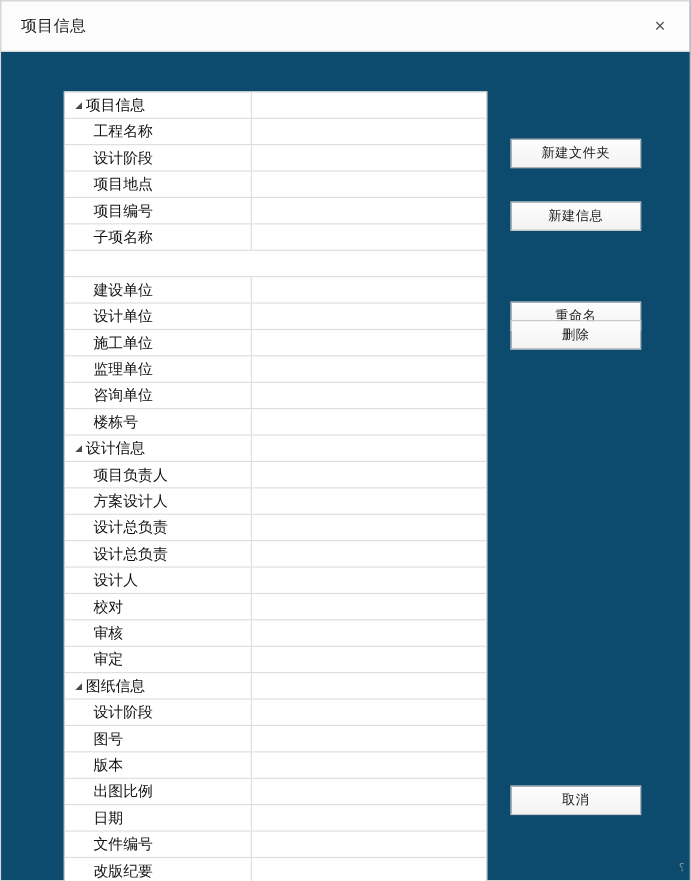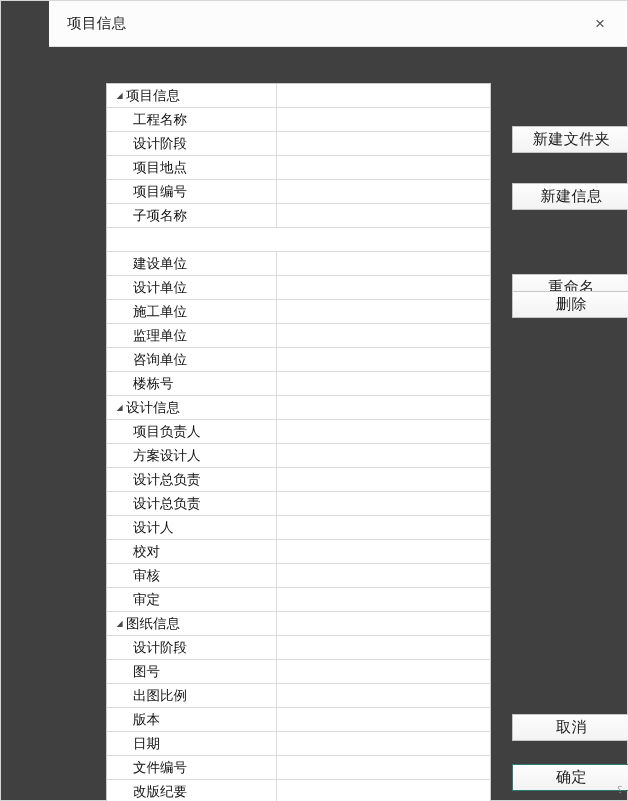--- a/index.html
+++ b/index.html
@@ -13,26 +13,25 @@
     font-family: "Liberation Sans", sans-serif;
     font-size: 13px;
     color: #1a1a1a;
     overflow: hidden;
   }
   .window {
     position: absolute;
     left: 0; top: 0;
     width: 628px;
     height: 801px;
-    background: #404040;
+    background: #0c4a6e;
     border: 1px solid #d6d6d6;
     box-sizing: border-box;
     display: flex;
     flex-direction: column;
-    padding-left: 48px;
   }
   .titlebar {
     height: 46px;
     min-height: 46px;
     background: #fcfcfc;
     border-bottom: 1px solid #e3e3e3;
     display: flex;
     align-items: center;
     padding: 0 14px 0 18px;
     box-sizing: border-box;
@@ -115,21 +114,21 @@
 
   
   .btn {
     position: absolute;
     width: 119px;
     height: 27px;
     background: linear-gradient(#fdfdfd, #f3f3f3);
     border: 1px solid #c6c6c6;
     box-sizing: border-box;
     font-family: "Liberation Sans", sans-serif;
-    font-size: 15px;
+    font-size: 12px;
     color: #1a1a1a;
     display: flex;
     align-items: center;
     justify-content: center;
     cursor: pointer;
     letter-spacing: 0.5px;
   }
   .btn.primary {
     border: 1px solid #2e7d74;
   }
@@ -311,27 +310,27 @@
           <div class="cell-value"></div>
         </div>
         <div class="row">
           <div class="cell-label indent-child">
             <span class="label-txt">图号</span>
           </div>
           <div class="cell-value"></div>
         </div>
         <div class="row">
           <div class="cell-label indent-child">
+            <span class="label-txt">版本</span>
+          </div>
+          <div class="cell-value"></div>
+        </div>
+        <div class="row">
+          <div class="cell-label indent-child">
             <span class="label-txt">出图比例</span>
-          </div>
-          <div class="cell-value"></div>
-        </div>
-        <div class="row">
-          <div class="cell-label indent-child">
-            <span class="label-txt">版本</span>
           </div>
           <div class="cell-value"></div>
         </div>
         <div class="row">
           <div class="cell-label indent-child">
             <span class="label-txt">日期</span>
           </div>
           <div class="cell-value"></div>
         </div>
         <div class="row">
@@ -346,17 +345,16 @@
           </div>
           <div class="cell-value"></div>
         </div>
       </div>
 
     <div class="btn btn-newfolder">新建文件夹</div>
     <div class="btn btn-newinfo">新建信息</div>
     <div class="btn btn-rename">重命名</div>
     <div class="btn btn-delete">删除</div>
     <div class="btn btn-cancel">取消</div>
-    <div class="btn primary btn-ok">确定</div>
 
     <div class="resize-grip">⸮</div>
   </div>
 </div>
 
 </body></html>

